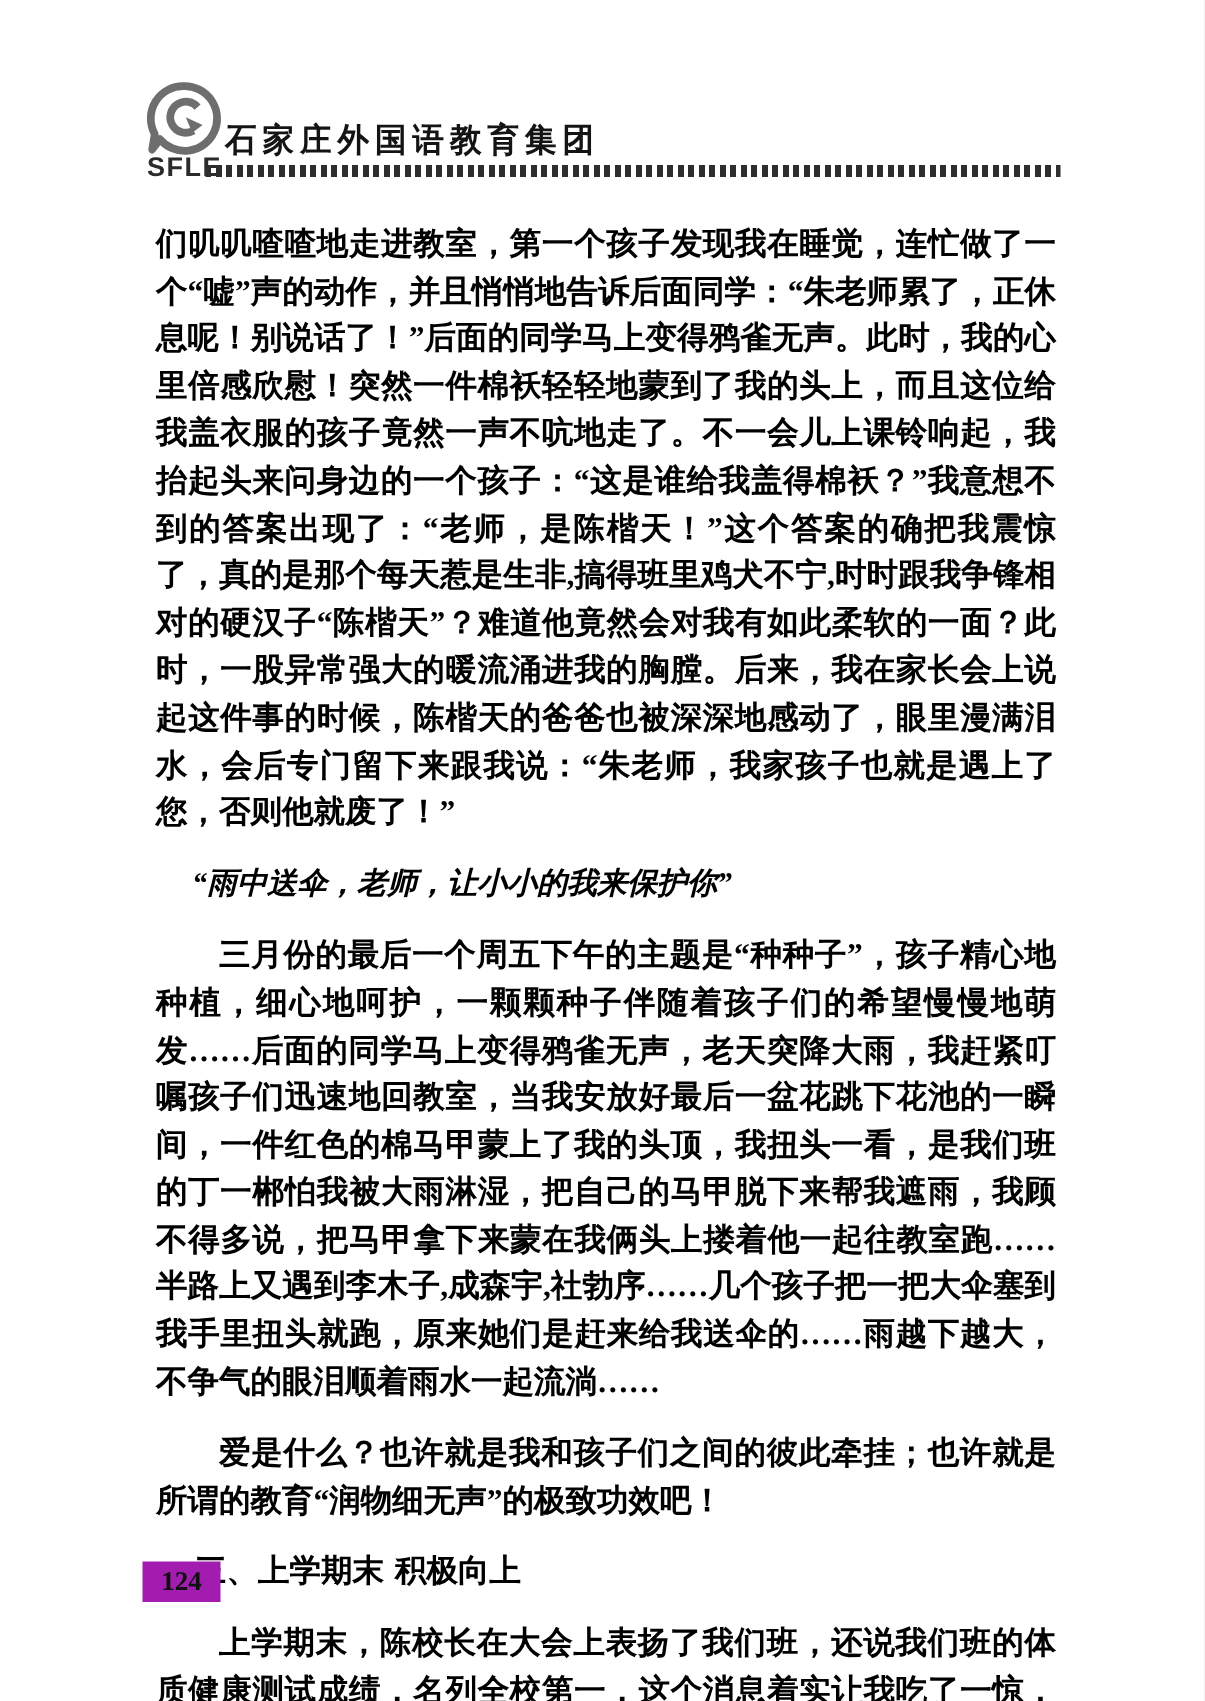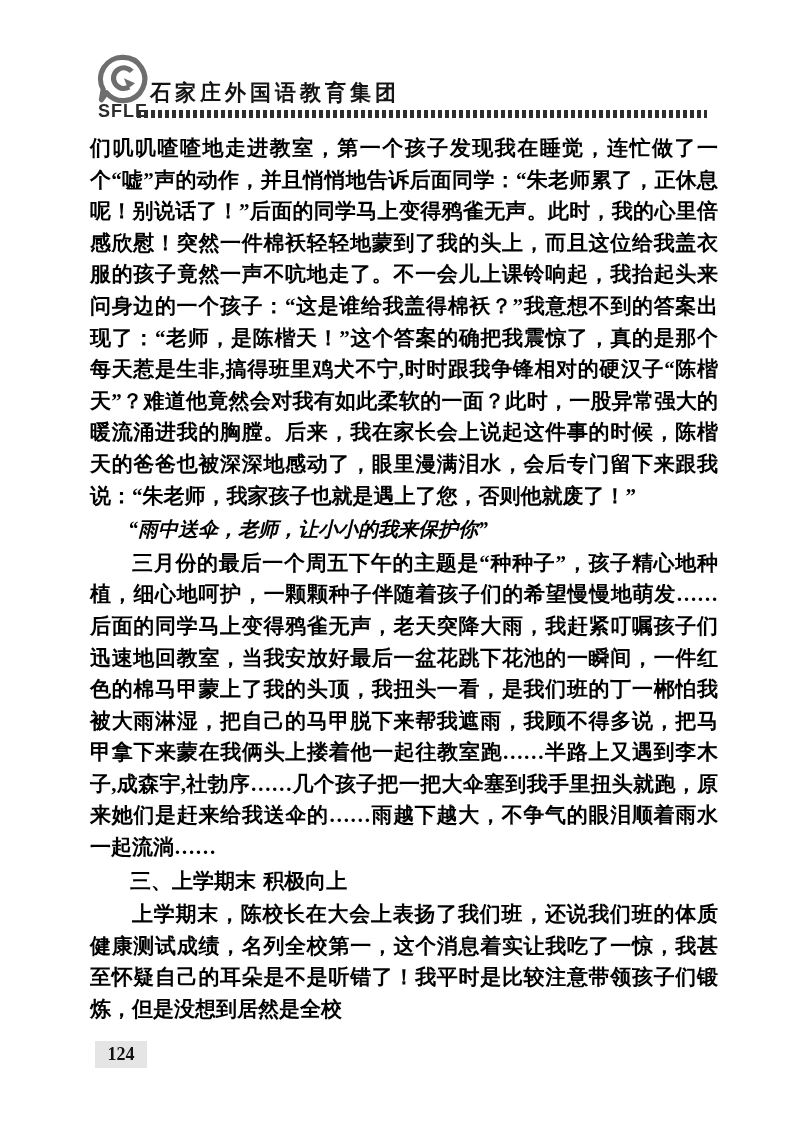--- a/index.html
+++ b/index.html
@@ -30,35 +30,35 @@
   .dotted-rule{
     position:absolute;left:137px;top:110px;width:570px;height:8px;
     background:repeating-linear-gradient(90deg,#2e2e2e 0 4px,transparent 4px 7px);
   }
   
   .body-col{
     position:absolute;left:88px;top:131px;width:632px;
     font-size:21px;line-height:31.6px;text-align:justify;
     font-weight:600;
   }
-  .para{margin:2px;text-indent:2em;}
+  .para{margin:16px;text-indent:2em;}
   .para.no-indent{text-indent:0;}
   .quote{
     margin:0;text-indent:2em;
     font-style:italic;font-weight:600;font-size:20px;
   }
   .heading{
     margin:0;text-indent:2em;
     font-family:"DejaVu Sans","Liberation Sans",sans-serif;
     font-weight:bold;font-size:21px;font-style:normal;
   }
   
   .page-num-badge{
     position:absolute;left:95px;top:1041px;width:52px;height:27px;
-    background:#e5e5e5;
+    background:#a21caf;
     display:flex;align-items:center;justify-content:center;
     font-size:18px;font-weight:600;color:#101010;
   }
 </style>
 </head>
 <body>
 
 <div class="page">
 
   <div class="logo">
@@ -76,20 +76,21 @@
   </div>
 
   <div class="org-title">石家庄外国语教育集团</div>
 
   <div class="dotted-rule"></div>
 
   <div class="body-col">
     <p class="para no-indent">们叽叽喳喳地走进教室，第一个孩子发现我在睡觉，连忙做了一个“嘘”声的动作，并且悄悄地告诉后面同学：“朱老师累了，正休息呢！别说话了！”后面的同学马上变得鸦雀无声。此时，我的心里倍感欣慰！突然一件棉袄轻轻地蒙到了我的头上，而且这位给我盖衣服的孩子竟然一声不吭地走了。不一会儿上课铃响起，我抬起头来问身边的一个孩子：“这是谁给我盖得棉袄？”我意想不到的答案出现了：“老师，是陈楷天！”这个答案的确把我震惊了，真的是那个每天惹是生非,搞得班里鸡犬不宁,时时跟我争锋相对的硬汉子“陈楷天”？难道他竟然会对我有如此柔软的一面？此时，一股异常强大的暖流涌进我的胸膛。后来，我在家长会上说起这件事的时候，陈楷天的爸爸也被深深地感动了，眼里漫满泪水，会后专门留下来跟我说：“朱老师，我家孩子也就是遇上了您，否则他就废了！”</p>
     <p class="quote">“雨中送伞，老师，让小小的我来保护你”</p>
     <p class="para">三月份的最后一个周五下午的主题是“种种子”，孩子精心地种植，细心地呵护，一颗颗种子伴随着孩子们的希望慢慢地萌发……后面的同学马上变得鸦雀无声，老天突降大雨，我赶紧叮嘱孩子们迅速地回教室，当我安放好最后一盆花跳下花池的一瞬间，一件红色的棉马甲蒙上了我的头顶，我扭头一看，是我们班的丁一郴怕我被大雨淋湿，把自己的马甲脱下来帮我遮雨，我顾不得多说，把马甲拿下来蒙在我俩头上搂着他一起往教室跑……半路上又遇到李木子,成森宇,社勃序……几个孩子把一把大伞塞到我手里扭头就跑，原来她们是赶来给我送伞的……雨越下越大，不争气的眼泪顺着雨水一起流淌……</p>
+    <p class="para">爱是什么？也许就是我和孩子们之间的彼此牵挂；也许就是所谓的教育“润物细无声”的极致功效吧！</p>
     <p class="para heading">三、上学期末 积极向上</p>
     <p class="para">上学期末，陈校长在大会上表扬了我们班，还说我们班的体质健康测试成绩，名列全校第一，这个消息着实让我吃了一惊，我甚至怀疑自己的耳朵是不是听错了！我平时是比较注意带领孩子们锻炼，但是没想到居然是全校</p>
   </div>
 
   <div class="page-num-badge">
     <span>124</span>
   </div>
 
 </div>
 

